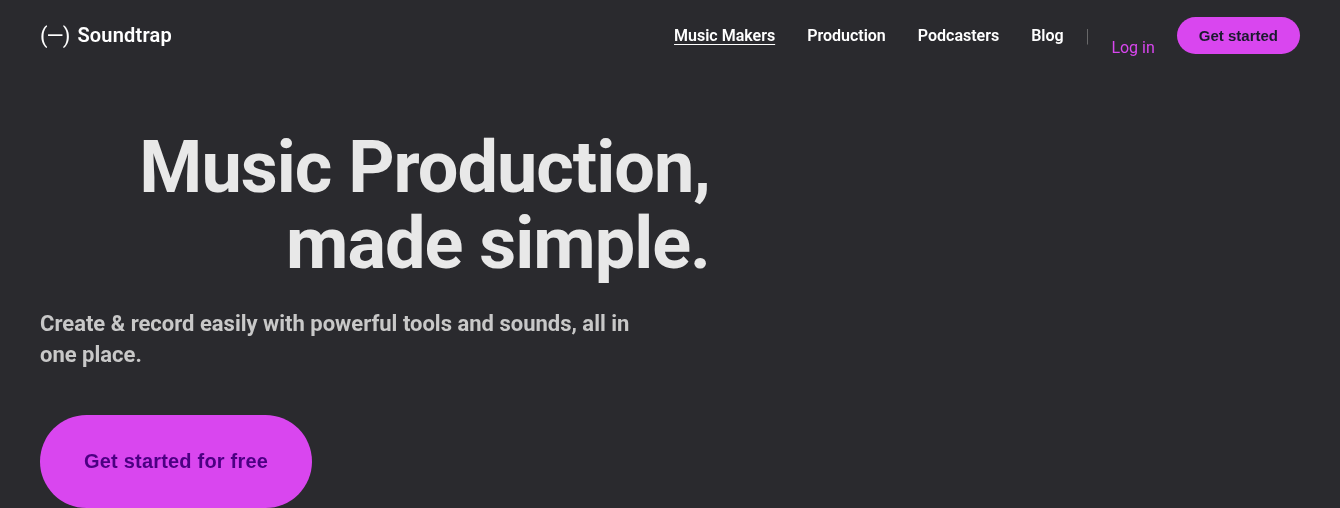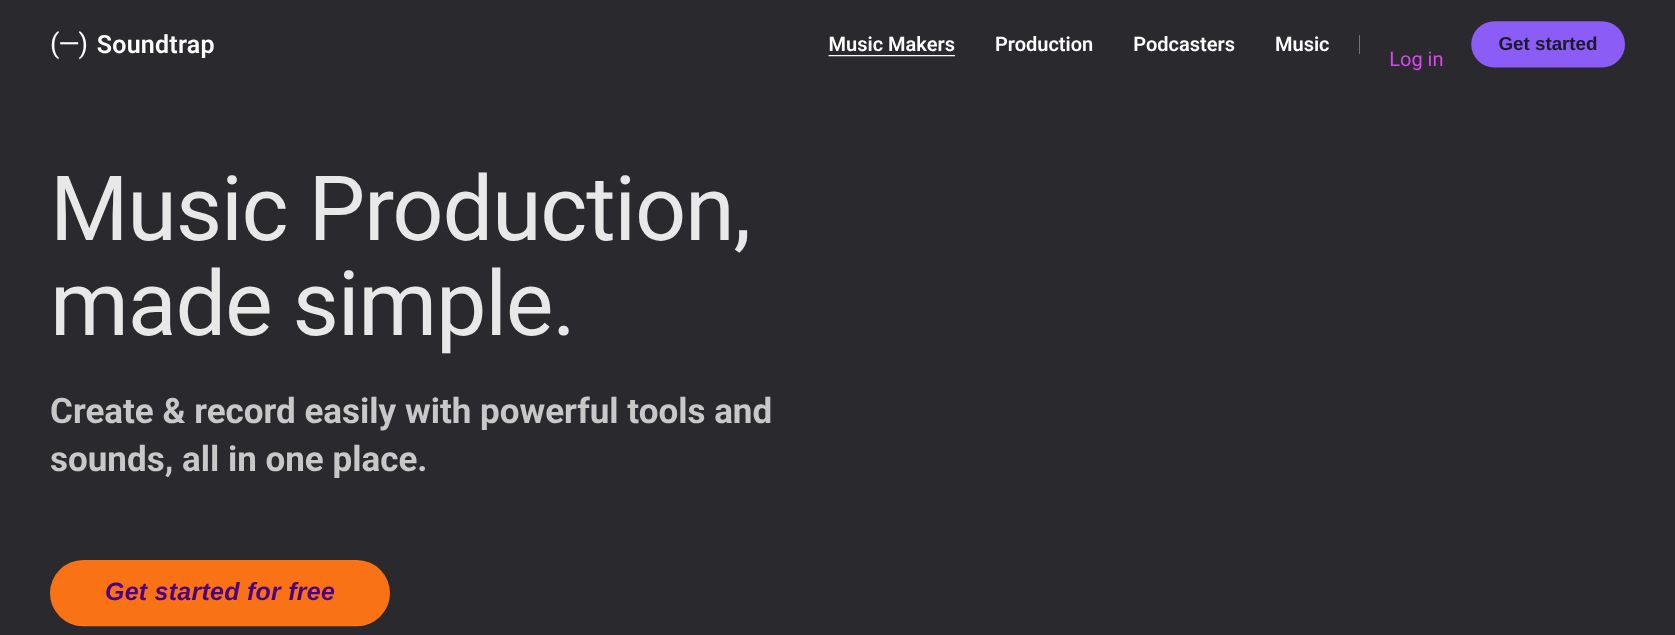--- a/index.html
+++ b/index.html
@@ -85,21 +85,21 @@
       color: #d946ef;
       text-decoration: none;
       font-size: 16px;
       font-weight: 400;
       padding: 8px 14px;
       white-space: nowrap;
       margin-top: 24px;
     }
 
     .nav-get-started {
-      background-color: #8b5cf6;
+      background-color: #d946ef;
       color: #1a1a2e;
       border: none;
       border-radius: 50px;
       padding: 10px 22px;
       font-size: 15px;
       font-weight: 700;
       cursor: pointer;
       white-space: nowrap;
       margin-left: 8px;
     }
@@ -107,47 +107,47 @@
     
     .hero {
       background-color: #2a2a2e;
       padding: 60px 40px 40px 40px;
       max-width: 750px;
     }
 
     .hero-title {
       color: #e8e8e8;
       font-size: 72px;
-      font-weight: 400;
+      font-weight: 700;
       line-height: 1.05;
       letter-spacing: -1px;
       margin-bottom: 28px;
+      text-align: right;
     }
 
     .hero-subtitle {
       color: #c8c8c8;
-      font-size: 28px;
+      font-size: 22px;
       font-weight: 700;
       line-height: 1.4;
-      margin-bottom: 60px;
+      margin-bottom: 44px;
       max-width: 600px;
     }
 
     .hero-cta {
-      background-color: #f97316;
+      background-color: #d946ef;
       color: #4b0082;
       border: none;
       border-radius: 50px;
-      padding: 15px 44px;
+      padding: 35px 44px;
       font-size: 20px;
       font-weight: 800;
       cursor: pointer;
       display: inline-block;
       letter-spacing: 0.2px;
-      font-style: italic;
     }
   </style>
 </head>
 <body>
 
 <nav class="navbar">
   <div class="logo-area">
     <span class="logo-icon">(—)</span>
     <span class="logo-text">Soundtrap</span>
   </div>
@@ -157,21 +157,21 @@
       <li>
         <a href="#" class="active">Music Makers</a>
       </li>
       <li>
         <a href="#">Production</a>
       </li>
       <li>
         <a href="#">Podcasters</a>
       </li>
       <li>
-        <a href="#">Music</a>
+        <a href="#">Blog</a>
       </li>
     </ul>
     <span class="nav-divider">|</span>
     <a href="#" class="nav-login">Log in</a>
     <button class="nav-get-started">Get started</button>
   </div>
 </nav>
 
 <section class="hero">
   <h1 class="hero-title">Music Production, made simple.</h1>

